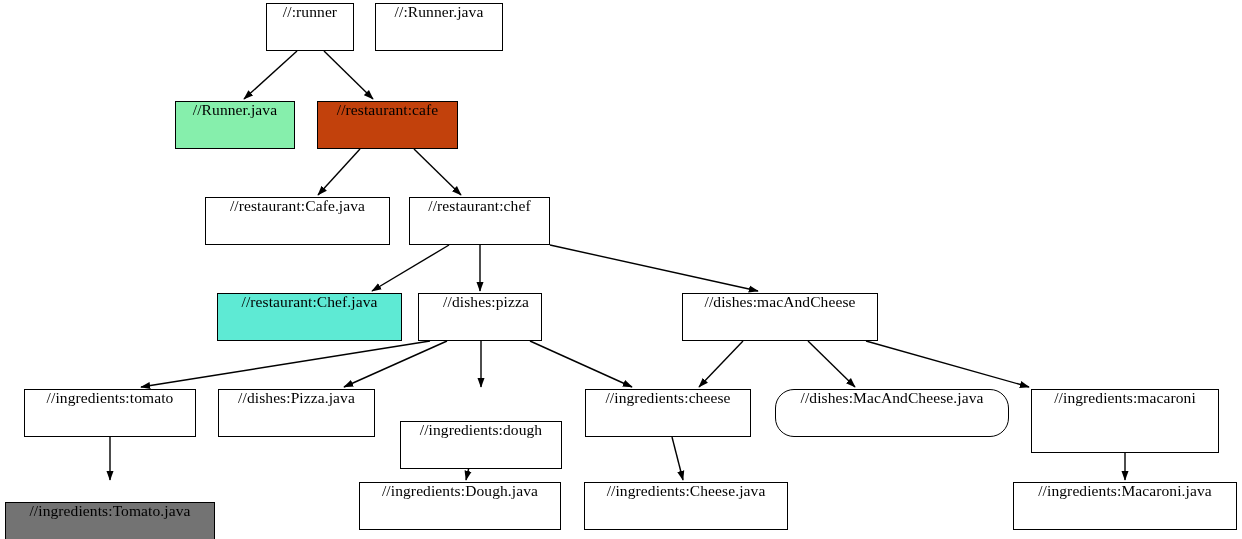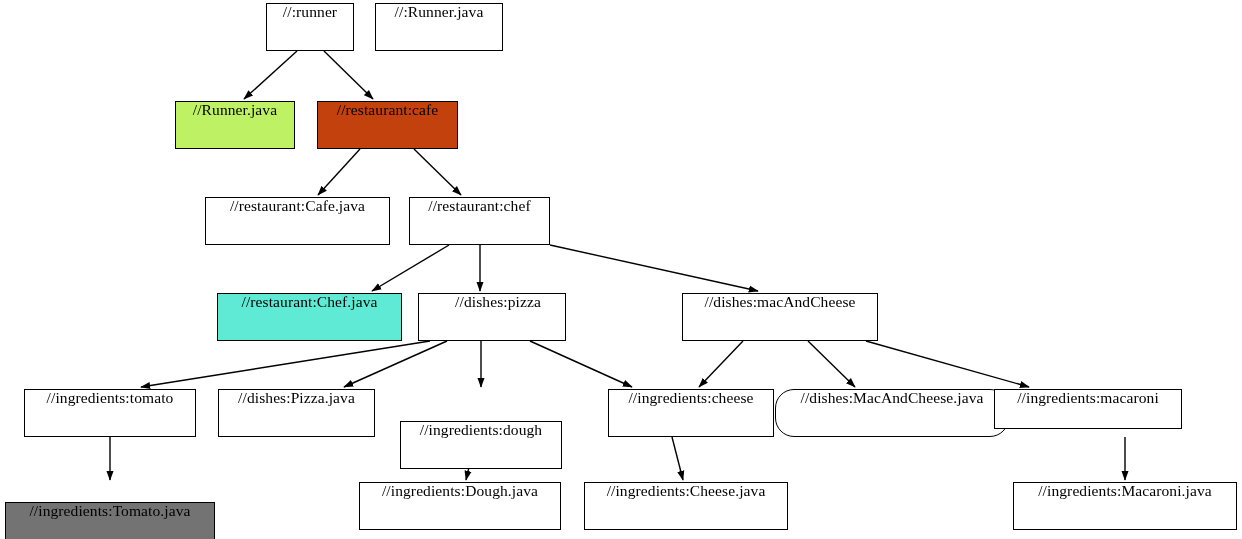--- a/index.html
+++ b/index.html
@@ -82,57 +82,57 @@
       </g>
   </svg>
 
   <div id="node-layer">
       <div class="graph-node" style="left: 266px; top: 3px; width: 88px; height: 48px; border-color: rgb(0, 0, 0); background: rgb(255, 255, 255);">
         <span class="node-label">//:runner</span>
       </div>
       <div class="graph-node" style="left: 375px; top: 3px; width: 128px; height: 48px; border-color: rgb(0, 0, 0); background: rgb(255, 255, 255);">
         <span class="node-label">//:Runner.java</span>
       </div>
-      <div class="graph-node" style="left: 175px; top: 101px; width: 120px; height: 48px; border-color: rgb(0, 0, 0); background: #bef264;">
+      <div class="graph-node" style="left: 175px; top: 101px; width: 120px; height: 48px; border-color: rgb(0, 0, 0); background: #86efac;">
         <span class="node-label">//Runner.java</span>
       </div>
       <div class="graph-node" style="left: 317px; top: 101px; width: 141px; height: 48px; border-color: rgb(0, 0, 0); background: #c2410c;">
         <span class="node-label">//restaurant:cafe</span>
       </div>
       <div class="graph-node" style="left: 205px; top: 197px; width: 185px; height: 48px; border-color: rgb(0, 0, 0); background: rgb(255, 255, 255);">
         <span class="node-label">//restaurant:Cafe.java</span>
       </div>
       <div class="graph-node" style="left: 409px; top: 197px; width: 141px; height: 48px; border-color: rgb(0, 0, 0); background: rgb(255, 255, 255);">
         <span class="node-label">//restaurant:chef</span>
       </div>
       <div class="graph-node" style="left: 217px; top: 293px; width: 185px; height: 48px; border-color: rgb(0, 0, 0); background: #5eead4;">
         <span class="node-label">//restaurant:Chef.java</span>
       </div>
-      <div class="graph-node" style="left: 418px; top: 293px; width: 148px; height: 48px; border-color: rgb(0, 0, 0); background: rgb(255, 255, 255); padding-left: 12px;">
+      <div class="graph-node" style="left: 418px; top: 293px; width: 124px; height: 48px; border-color: rgb(0, 0, 0); background: rgb(255, 255, 255); padding-left: 12px;">
         <span class="node-label">//dishes:pizza</span>
       </div>
       <div class="graph-node" style="left: 682px; top: 293px; width: 196px; height: 48px; border-color: rgb(0, 0, 0); background: rgb(255, 255, 255);">
         <span class="node-label">//dishes:macAndCheese</span>
       </div>
       <div class="graph-node" style="left: 24px; top: 389px; width: 172px; height: 48px; border-color: rgb(0, 0, 0); background: rgb(255, 255, 255);">
         <span class="node-label">//ingredients:tomato</span>
       </div>
       <div class="graph-node" style="left: 218px; top: 389px; width: 157px; height: 48px; border-color: rgb(0, 0, 0); background: rgb(255, 255, 255);">
         <span class="node-label">//dishes:Pizza.java</span>
       </div>
       <div class="graph-node" style="left: 400px; top: 389px; width: 162px; height: 48px; border-color: rgb(0, 0, 0); background: rgb(255, 255, 255); margin-top: 32px;">
         <span class="node-label">//ingredients:dough</span>
       </div>
-      <div class="graph-node" style="left: 585px; top: 389px; width: 166px; height: 48px; border-color: rgb(0, 0, 0); background: rgb(255, 255, 255); margin-left: 23px;">
+      <div class="graph-node" style="left: 585px; top: 389px; width: 166px; height: 48px; border-color: rgb(0, 0, 0); background: rgb(255, 255, 255);">
         <span class="node-label">//ingredients:cheese</span>
       </div>
       <div class="graph-node" style="left: 775px; top: 389px; width: 234px; height: 48px; border-color: rgb(0, 0, 0); background: rgb(255, 255, 255); border-radius: 19px;">
         <span class="node-label">//dishes:MacAndCheese.java</span>
       </div>
-      <div class="graph-node" style="left: 994px; top: 389px; width: 188px; height: 40px; border-color: rgb(0, 0, 0); background: rgb(255, 255, 255);">
+      <div class="graph-node" style="left: 1031px; top: 389px; width: 188px; height: 64px; border-color: rgb(0, 0, 0); background: rgb(255, 255, 255);">
         <span class="node-label">//ingredients:macaroni</span>
       </div>
       <div class="graph-node" style="left: 5px; top: 502px; width: 210px; height: 48px; border-color: rgb(0, 0, 0); background: #737373;">
         <span class="node-label">//ingredients:Tomato.java</span>
       </div>
       <div class="graph-node" style="left: 359px; top: 482px; width: 202px; height: 48px; border-color: rgb(0, 0, 0); background: rgb(255, 255, 255);">
         <span class="node-label">//ingredients:Dough.java</span>
       </div>
       <div class="graph-node" style="left: 584px; top: 482px; width: 204px; height: 48px; border-color: rgb(0, 0, 0); background: rgb(255, 255, 255);">
         <span class="node-label">//ingredients:Cheese.java</span>

